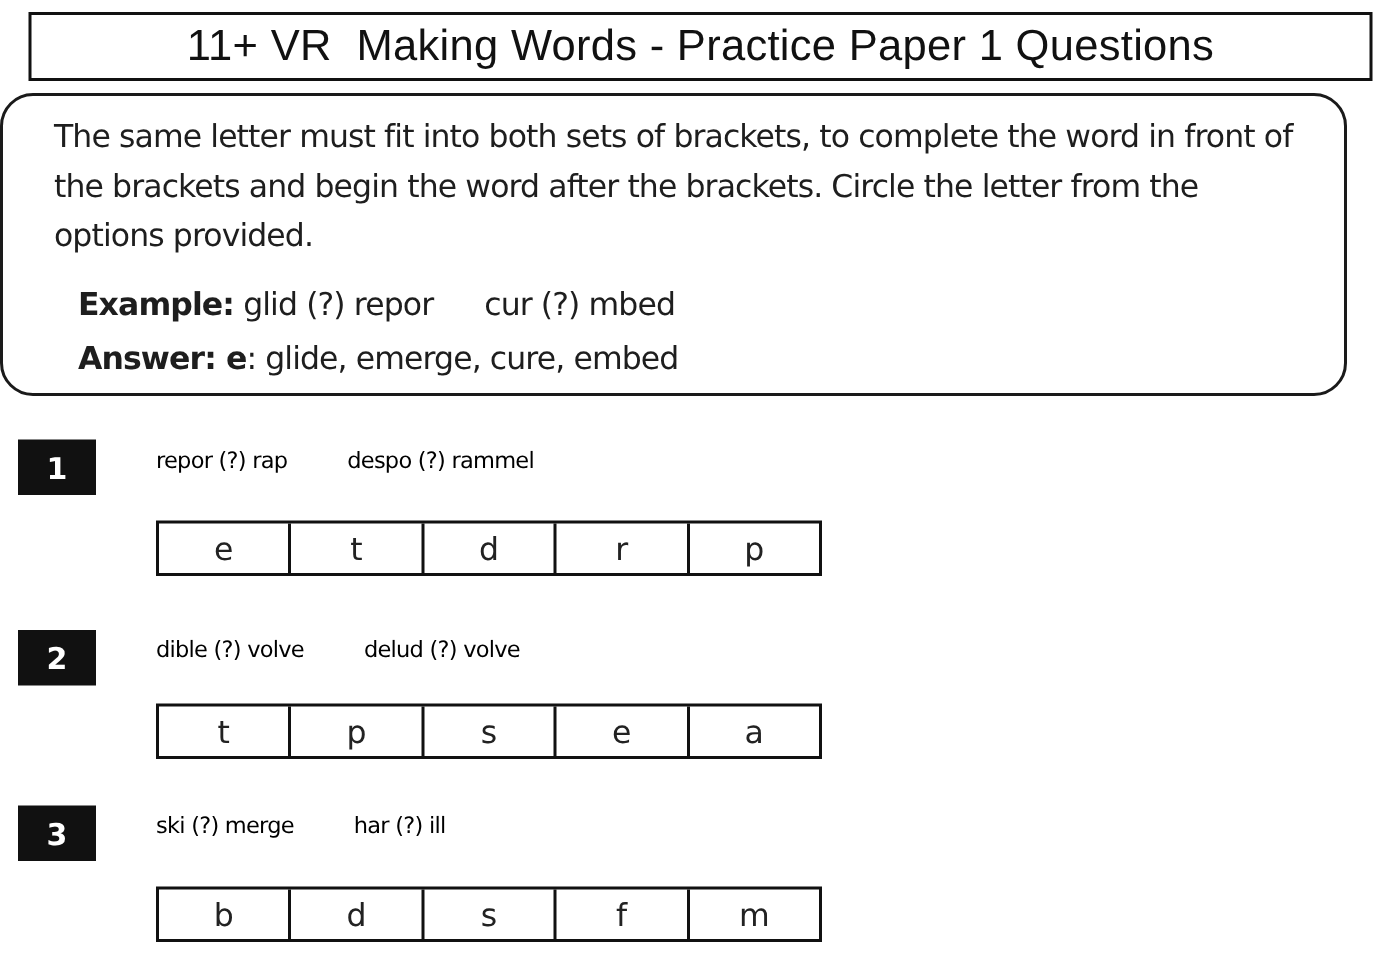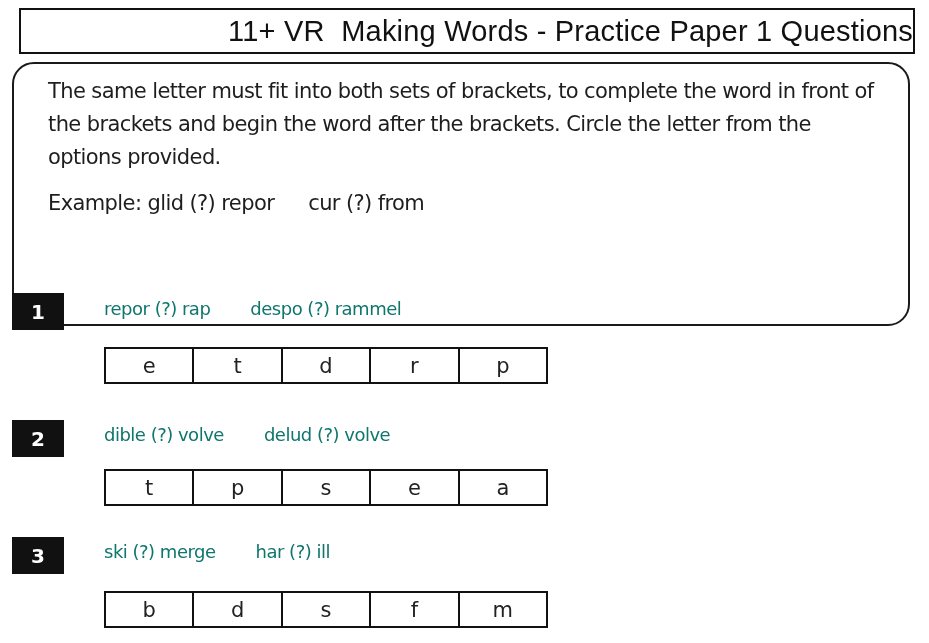--- a/index.html
+++ b/index.html
@@ -3,48 +3,48 @@
   <meta charset="utf-8">
   <style>
     html, body { margin: 0; padding: 0; background: #ffffff; }
     body {
       width: 929px; height: 643px; position: relative; overflow: hidden;
       font-family: "DejaVu Sans", sans-serif; color: #1a1a1a;
     }
     .title-box {
       position: absolute; left: 19px; top: 8px; width: 892px; height: 42px;
       border: 2.5px solid #111; box-sizing: content-box;
-      display: flex; align-items: center; justify-content: flex-end;
+      display: flex; align-items: center; justify-content: center;
     }
     .title-box span {
       font-family: "Liberation Sans", sans-serif; font-size: 29px; color: #111;
       letter-spacing: 0.2px; white-space: pre;
     }
     .instr-box {
-      position: absolute; left: 12px; top: 62px; width: 898px; height: 264px;
+      position: absolute; left: 0; top: 62px; width: 898px; height: 202px;
       border: 2.5px solid #1a1a1a; border-radius: 22px; box-sizing: border-box;
     }
     .instr-text {
       position: absolute; left: 34px; top: 11px; width: 840px;
       font-size: 21px; line-height: 33px; letter-spacing: -0.6px; color: #1e1e1e;
     }
     .example-line, .answer-line {
       position: absolute; left: 34px; font-size: 21px; letter-spacing: -0.6px; color: #1e1e1e;
       white-space: pre;
     }
     .example-line { top: 127px; }
     .answer-line { top: 163px; }
-    .bold { font-weight: normal; }
+    .bold { font-weight: bold; margin-left: 16px; }
     .q-badge {
       position: absolute; left: 12px; width: 52px; height: 37px; background: #111;
       color: #fff; font-weight: bold; font-size: 20px;
       display: flex; align-items: center; justify-content: center;
     }
     .q-text {
-      position: absolute; left: 104px; font-size: 18px; letter-spacing: -0.5px; color: #0f766e;
+      position: absolute; left: 104px; font-size: 15px; letter-spacing: -0.5px; color: #000000;
       white-space: pre;
     }
     .q-text .gap { display: inline-block; width: 40px; }
     .options {
       position: absolute; left: 104px; width: 444px; height: 37px;
       border: 2.5px solid #111; box-sizing: border-box; display: flex;
     }
     .opt {
       flex: 1; border-right: 2.5px solid #111; display: flex; align-items: center; justify-content: center;
       font-size: 21px; color: #222; cursor: pointer;
@@ -53,21 +53,22 @@
   </style>
 </head>
 <body>
 
 <div class="title-box">
   <span>11+ VR  Making Words - Practice Paper 1 Questions</span>
 </div>
 
 <div class="instr-box">
   <div class="instr-text">The same letter must fit into both sets of brackets, to complete the word in front of the brackets and begin the word after the brackets. Circle the letter from the options provided.</div>
-  <div class="example-line"><span class="bold">Example:</span><span> glid (?) repor</span><span style="display:inline-block;width:34px"></span><span>cur (?) from</span></div>
+  <div class="example-line"><span class="bold">Example:</span><span> glid (?) repor</span><span style="display:inline-block;width:34px"></span><span>cur (?) mbed</span></div>
+  <div class="answer-line"><span class="bold">Answer: e</span><span>: glide, emerge, cure, embed</span></div>
 </div>
 
 <div class="q-badge" style="top:293px">1</div>
 <div class="q-text" style="top:298px"><span>repor (?) rap</span><span class="gap"></span><span>despo (?) rammel</span></div>
 <div class="options" style="top:347px">
   <div class="opt">e</div>
   <div class="opt">t</div>
   <div class="opt">d</div>
   <div class="opt">r</div>
   <div class="opt">p</div>

